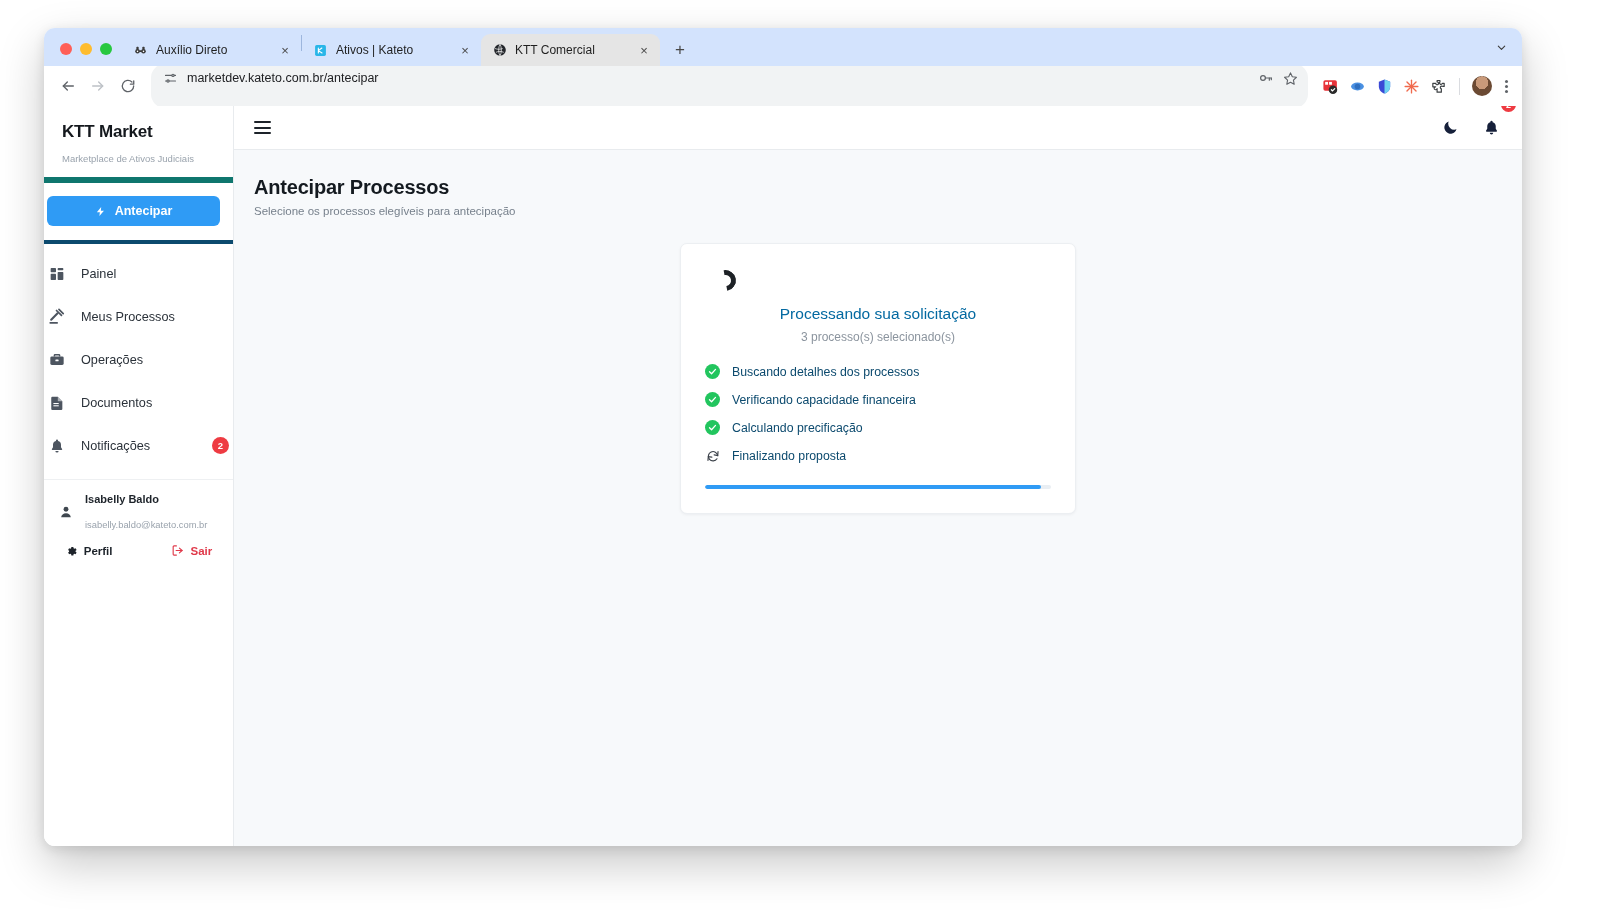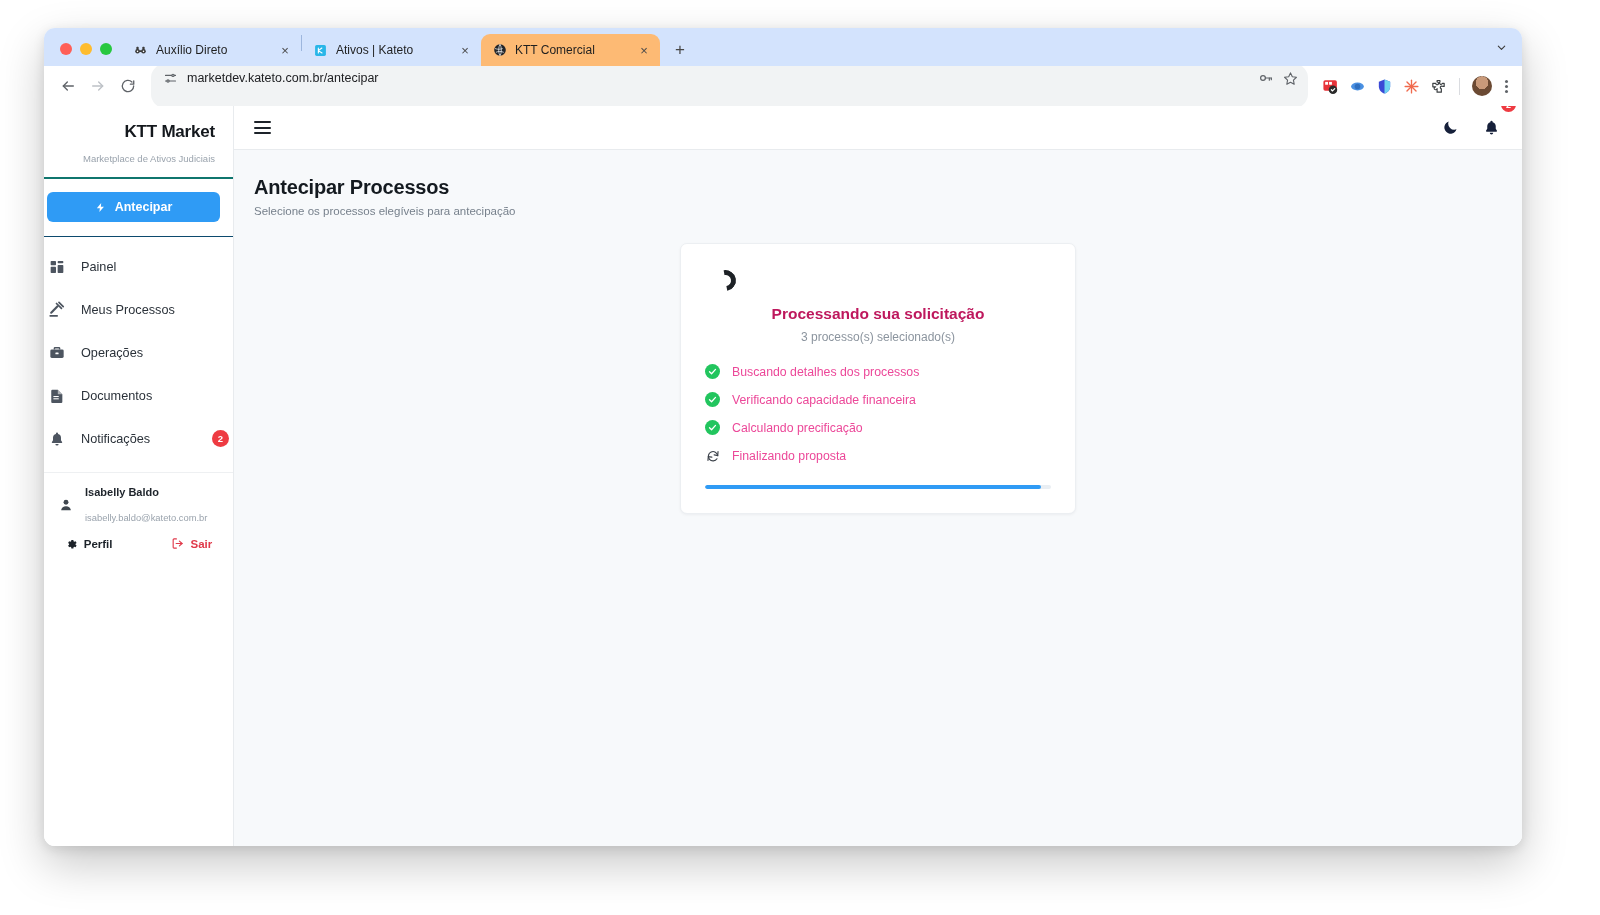--- a/index.html
+++ b/index.html
@@ -48,21 +48,21 @@
     display: flex; align-items: center;
     height: 32px;
     width: 179px;
     padding: 0 8px 0 11px;
     border-radius: 9px 9px 0 0;
     font-size: 12px;
     color: #1f1f1f;
     position: relative;
     gap: 8px;
   }
-  .tab.active { background: #fdba74; }
+  .tab.active { background: #e5e5e5; }
   .tab .favicon {
     width: 15px; height: 15px; flex: none;
     display: flex; align-items: center; justify-content: center;
   }
   .tab .tab-title {
     flex: 1 1 auto;
     white-space: nowrap; overflow: hidden; text-overflow: ellipsis;
     font-size: 12px;
   }
   .tab .tab-close {
@@ -131,25 +131,25 @@
     overflow: hidden;
   }
 
   
   .sidebar {
     width: 190px; flex: none;
     background: #ffffff;
     border-right: 1px solid #e8ebee;
     display: flex; flex-direction: column;
   }
-  .brand { padding: 16px 18px 13px 18px; border-bottom: 2px solid #0f766e; text-align: right; }
+  .brand { padding: 16px 18px 13px 18px; border-bottom: 6px solid #0f766e; }
   .brand-title { font-size: 17px; font-weight: 700; color: #14181d; letter-spacing: -0.2px; }
   .brand-sub { font-size: 9.5px; color: #9aa3ad; margin-top: 11px; }
 
-  .cta-wrap { padding: 13px 13px 14px 3px; border-bottom: 1px solid #0c4a6e; }
+  .cta-wrap { padding: 13px 13px 14px 3px; border-bottom: 4px solid #0c4a6e; }
   .cta {
     width: 100%; height: 30px;
     background: #2f9bf5;
     border-radius: 6px; border: none;
     color: #ffffff; font-size: 12.5px; font-weight: 600;
     display: flex; align-items: center; justify-content: center; gap: 9px;
     font-family: inherit;
   }
 
   .nav { padding: 8px 0 0 0; }
@@ -220,32 +220,32 @@
   }
   .spinner-big {
     width: 21px; height: 21px;
     margin: 4px 0 14px 10px;
     border-radius: 50%;
     border: 5px solid transparent;
     border-top-color: #1d2126;
     border-right-color: #1d2126;
     transform: rotate(35deg);
   }
-  .card-title { text-align: center; font-size: 15.5px; font-weight: 700; color: #be185d; }
+  .card-title { text-align: center; font-size: 15.5px; font-weight: 400; color: #0369a1; }
   .card-sub { text-align: center; font-size: 12px; color: #8b949e; margin-top: 7px; }
 
   .steps { margin-top: 20px; display: flex; flex-direction: column; gap: 13px; }
   .step { display: flex; align-items: center; gap: 12px; }
   .step-ico { width: 15px; height: 15px; flex: none; display:flex;align-items:center;justify-content:center;}
   .check {
     width: 15px; height: 15px; border-radius: 50%;
     background: #22c55e;
     display: flex; align-items: center; justify-content: center;
   }
-  .step-label { font-size: 12.3px; color: #ec4899; }
+  .step-label { font-size: 12.3px; color: #0c4a6e; }
 
   .progress {
     margin-top: 22px;
     height: 4px; border-radius: 2px;
     background: #e9eef3;
     overflow: hidden;
   }
   .progress-fill { height: 100%; background: #2f9bf5; border-radius: 2px; }
 </style>
 </head>

